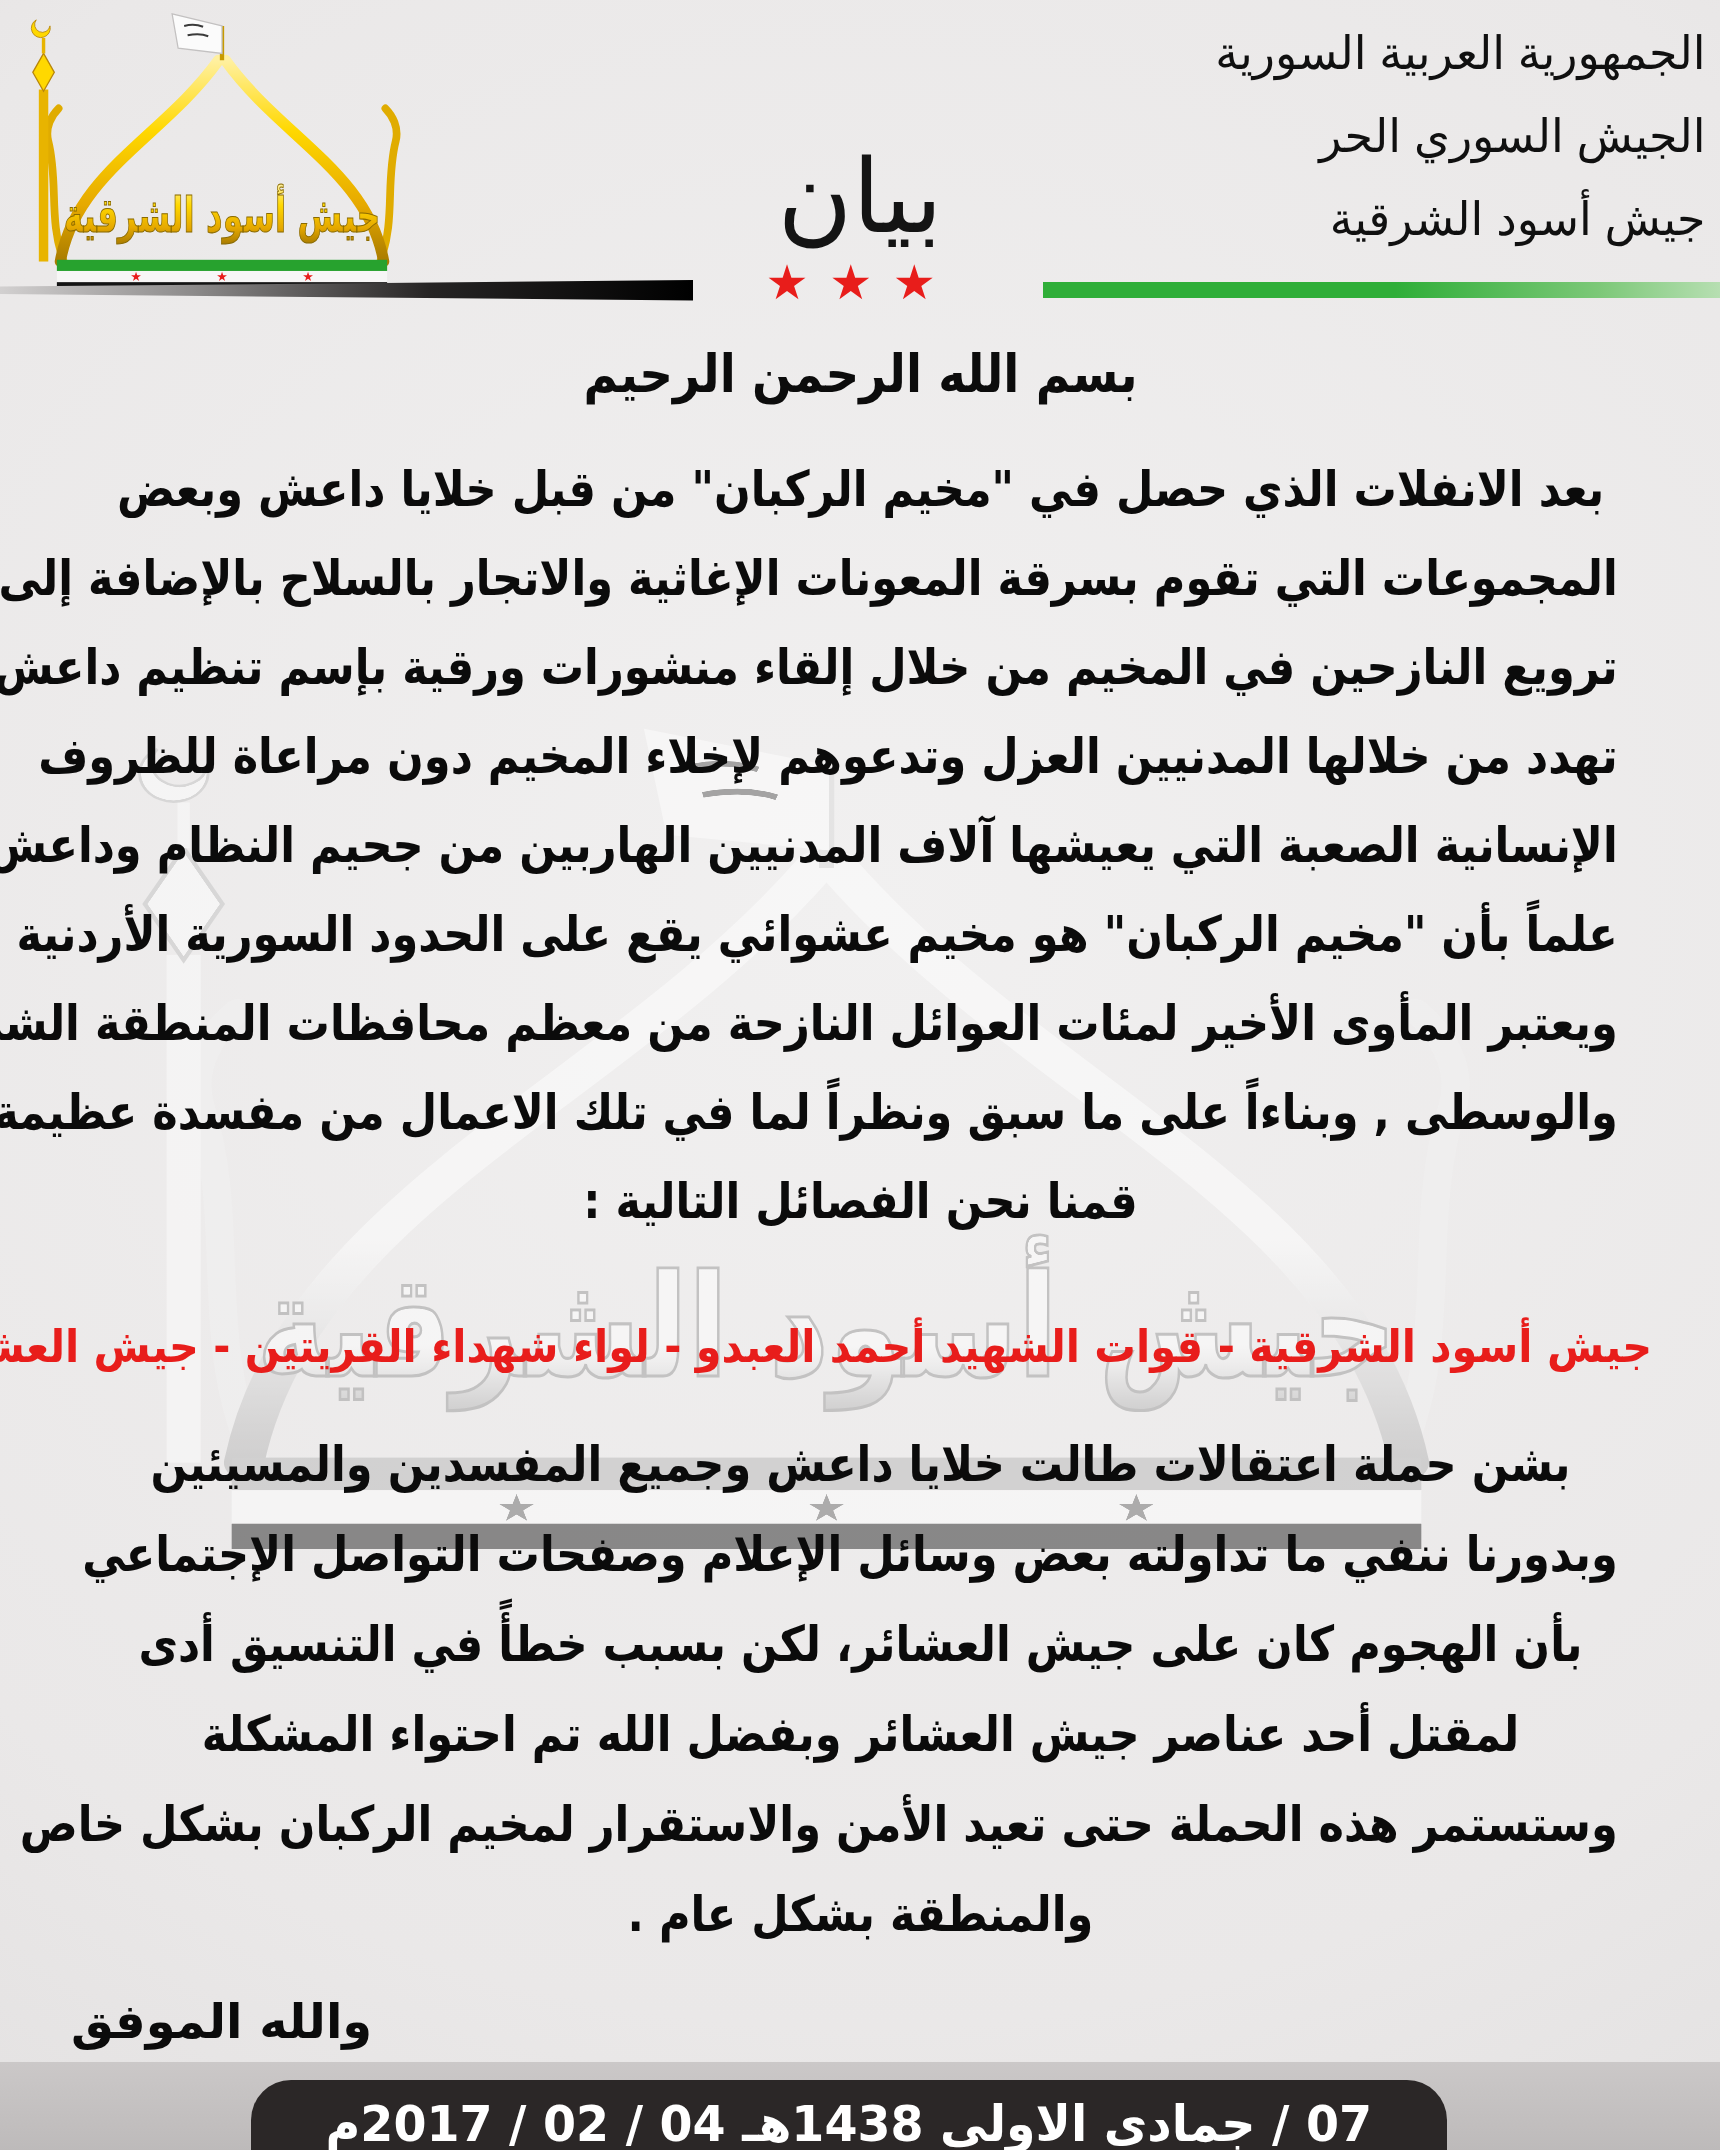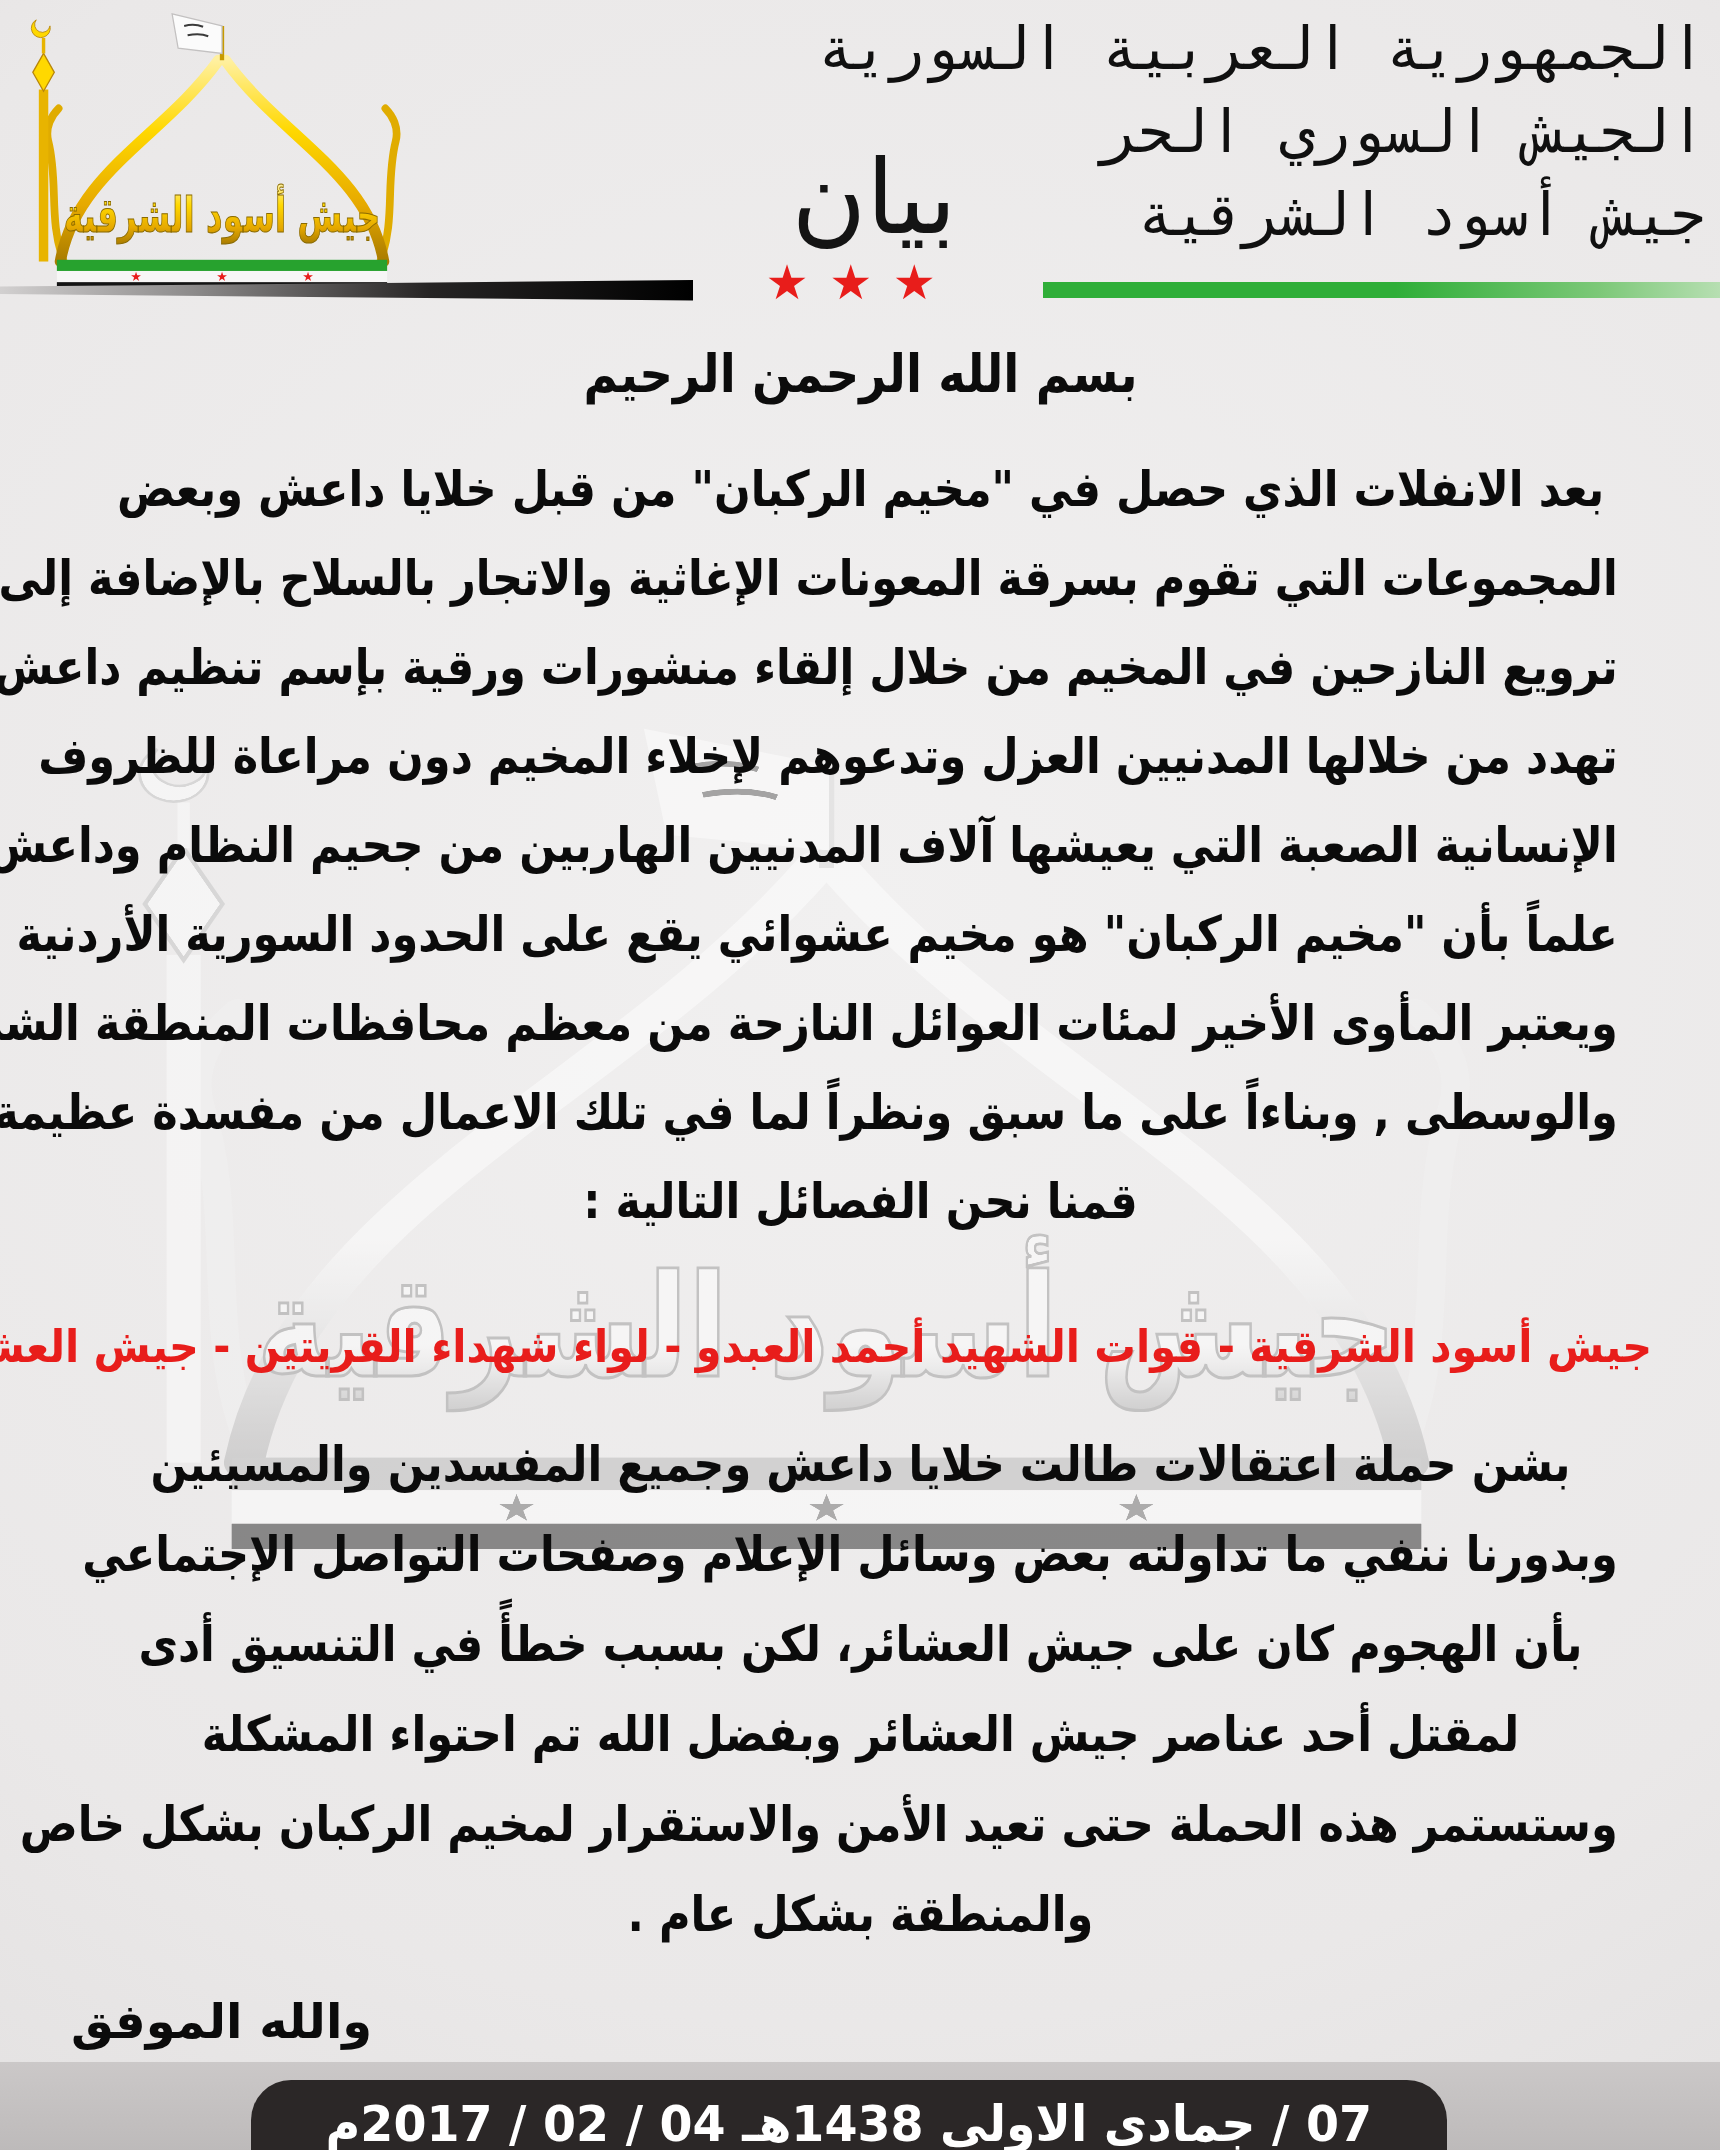--- a/index.html
+++ b/index.html
@@ -9,27 +9,27 @@
     margin:0 auto;
     overflow:hidden;
     background:radial-gradient(ellipse 130% 95% at 50% 42%, #f1f0f0 0%, #eae8e8 55%, #dedcdc 88%, #d2d0d0 100%);
     font-family:"DejaVu Sans", sans-serif;
     color:var(--text,#0c0c0c);
   }
   
   .header-right{
     position:absolute;top:12px;right:15.5px;
     direction:rtl;text-align:right;
-    font-size:59px;line-height:83px;color:#101010;
-    font-family:Liberation Mono, monospace;
+    font-size:46px;line-height:83px;color:#101010;
+    font-family:Liberation Sans, sans-serif;
   }
   .title-bayan{
-    position:absolute;top:145px;left:616px;width:516px;
+    position:absolute;top:145px;left:602px;width:516px;
     text-align:center;font-size:102px;line-height:105px;
-    direction:rtl;color:#141414;
+    direction:rtl;color:#141414;font-family:Liberation Serif, serif;
   }
   
   .logo-svg{position:absolute;left:6.9px;top:5.2px;width:430px;height:286px;}
   .watermark-svg{
     position:absolute;left:52px;top:706px;width:1549px;height:843px;
     filter:grayscale(1) brightness(1.42);
     opacity:.48;pointer-events:none;
   }
   
   .bar-black{

